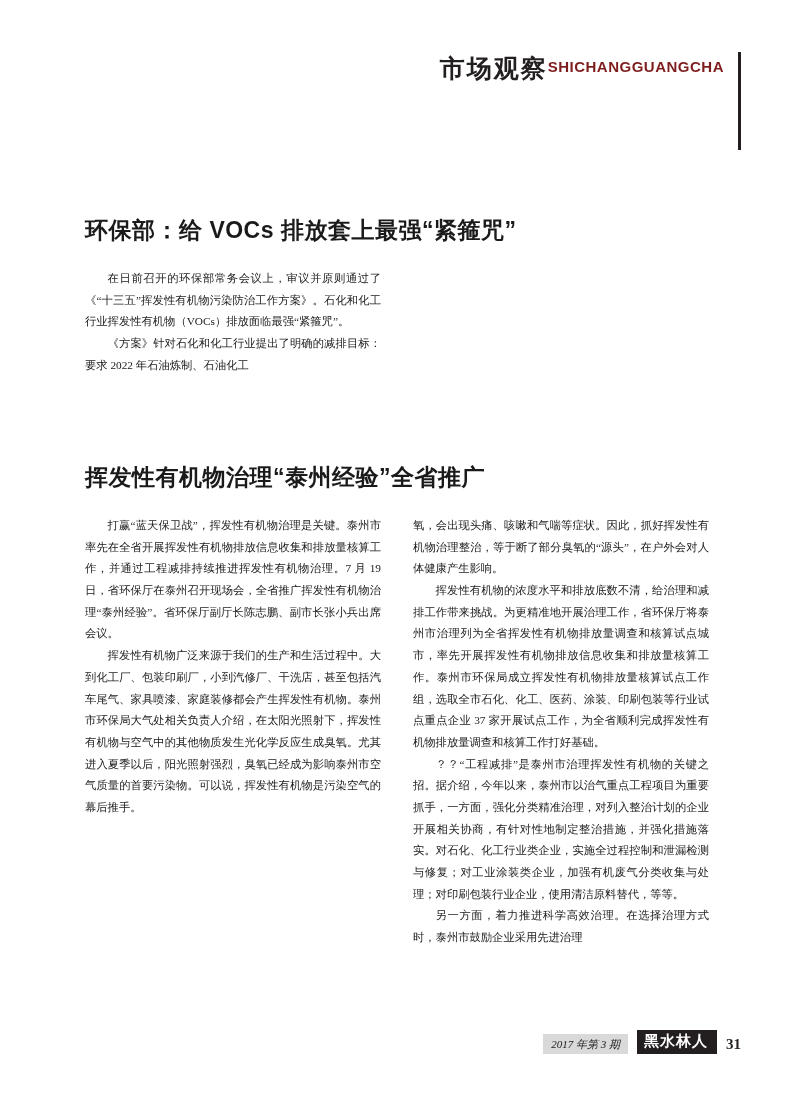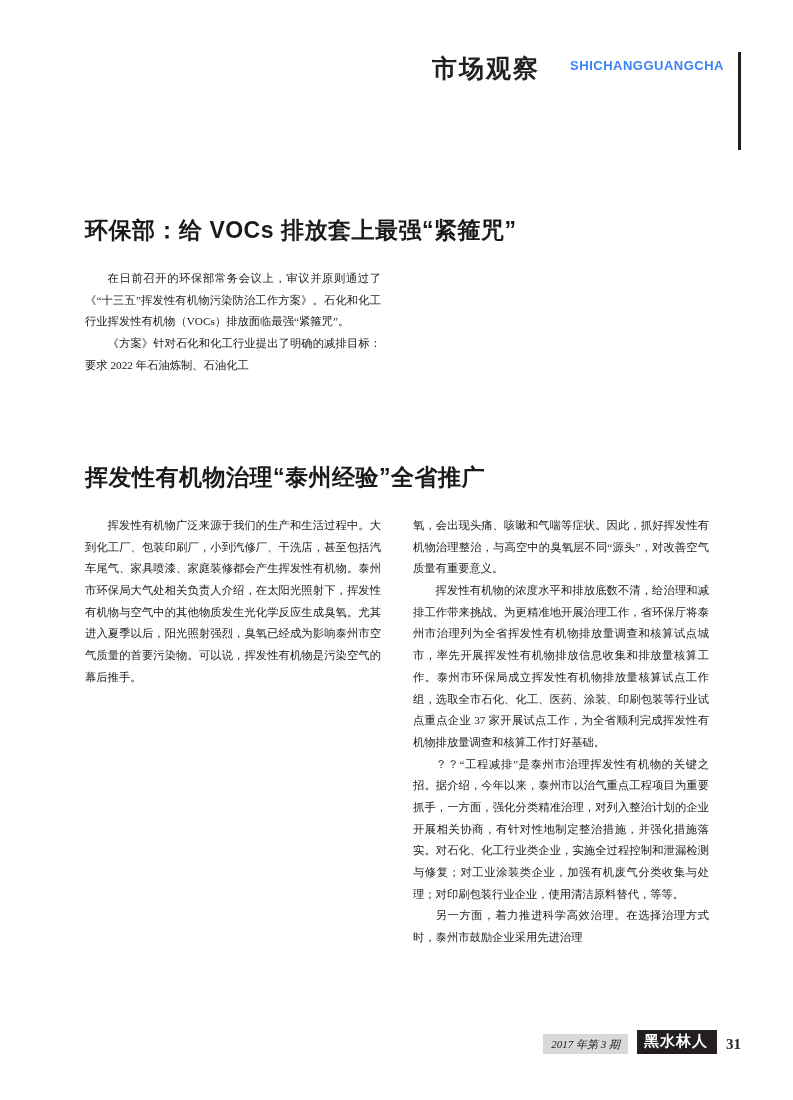--- a/index.html
+++ b/index.html
@@ -42,25 +42,24 @@
     font-family: "Liberation Sans", sans-serif;
     font-weight: bold;
     font-size: 25px;
     letter-spacing: 2px;
     color: #231f20;
     line-height: 1.3;
   }
   .header-pinyin {
     font-family: "Liberation Sans", sans-serif;
     font-weight: bold;
-    font-size: 13px;
+    font-size: 15px;
     letter-spacing: 0.5px;
-    color: #3b82f6;
+    color: #7f1d1d;
     margin-top: 6px;
-    margin-left: 30px;
   }
   .header-rule {
     width: 3px;
     background: #231f20;
     height: 98px;
   }
 
   
   .article {
     position: absolute;
@@ -166,24 +165,25 @@
         <p>在日前召开的环保部常务会议上，审议并原则通过了《“十三五”挥发性有机物污染防治工作方案》。石化和化工行业挥发性有机物（VOCs）排放面临最强“紧箍咒”。</p>
         <p>《方案》针对石化和化工行业提出了明确的减排目标：要求 2022 年石油炼制、石油化工</p>
       </div>
     </div>
   </div>
 
   <div class="article article-2">
     <h1 class="headline">挥发性有机物治理“泰州经验”全省推广</h1>
     <div class="columns">
       <div class="col">
+        <p>打赢“蓝天保卫战”，挥发性有机物治理是关键。泰州市率先在全省开展挥发性有机物排放信息收集和排放量核算工作，并通过工程减排持续推进挥发性有机物治理。7 月 19 日，省环保厅在泰州召开现场会，全省推广挥发性有机物治理“泰州经验”。省环保厅副厅长陈志鹏、副市长张小兵出席会议。</p>
         <p>挥发性有机物广泛来源于我们的生产和生活过程中。大到化工厂、包装印刷厂，小到汽修厂、干洗店，甚至包括汽车尾气、家具喷漆、家庭装修都会产生挥发性有机物。泰州市环保局大气处相关负责人介绍，在太阳光照射下，挥发性有机物与空气中的其他物质发生光化学反应生成臭氧。尤其进入夏季以后，阳光照射强烈，臭氧已经成为影响泰州市空气质量的首要污染物。可以说，挥发性有机物是污染空气的幕后推手。</p>
       </div>
       <div class="col">
-        <p class="noindent">氧，会出现头痛、咳嗽和气喘等症状。因此，抓好挥发性有机物治理整治，与高空中的臭氧层不同“源头”，对改善空气质量有重要意义。</p>
+        <p class="noindent">氧，会出现头痛、咳嗽和气喘等症状。因此，抓好挥发性有机物治理整治，等于断了部分臭氧的“源头”，在户外会对人体健康产生影响。</p>
         <p>挥发性有机物的浓度水平和排放底数不清，给治理和减排工作带来挑战。为更精准地开展治理工作，省环保厅将泰州市治理列为全省挥发性有机物排放量调查和核算试点城市，率先开展挥发性有机物排放信息收集和排放量核算工作。泰州市环保局成立挥发性有机物排放量核算试点工作组，选取全市石化、化工、医药、涂装、印刷包装等行业试点重点企业 37 家开展试点工作，为全省顺利完成挥发性有机物排放量调查和核算工作打好基础。</p>
         <p>？？“工程减排”是泰州市治理挥发性有机物的关键之招。据介绍，今年以来，泰州市以治气重点工程项目为重要抓手，一方面，强化分类精准治理，对列入整治计划的企业开展相关协商，有针对性地制定整治措施，并强化措施落实。对石化、化工行业类企业，实施全过程控制和泄漏检测与修复；对工业涂装类企业，加强有机废气分类收集与处理；对印刷包装行业企业，使用清洁原料替代，等等。</p>
         <p>另一方面，着力推进科学高效治理。在选择治理方式时，泰州市鼓励企业采用先进治理</p>
       </div>
     </div>
   </div>
 
   <div class="footer">
     <div class="footer-inner">
       <div class="footer-issue">2017 年第 3 期</div>

